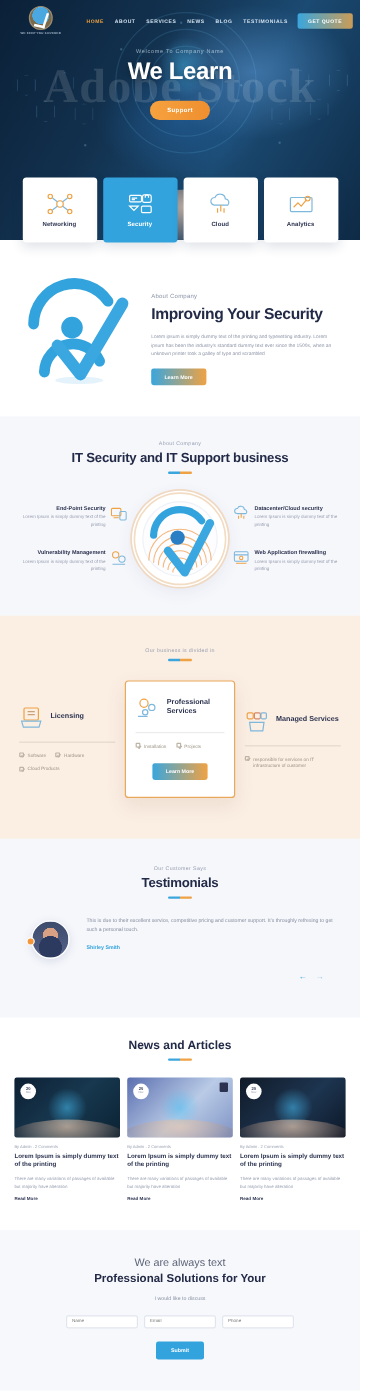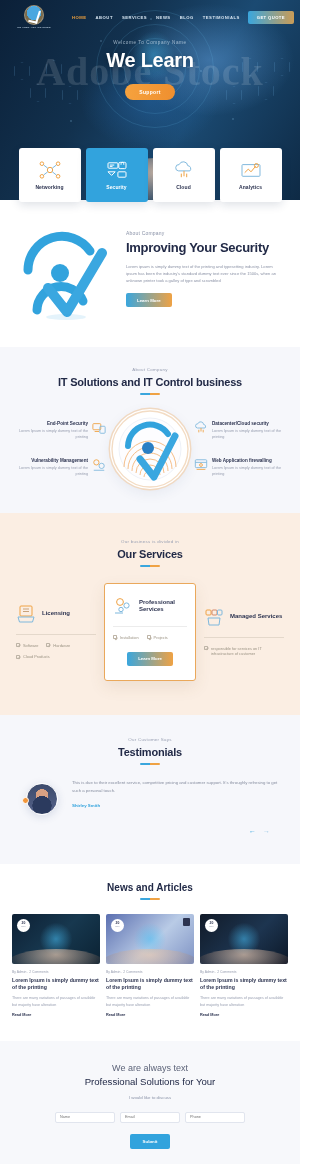--- a/index.html
+++ b/index.html
@@ -106,21 +106,21 @@
     display:flex; flex-direction:column; align-items:center; justify-content:center; gap:5px;
     cursor:pointer;
   }
   .fcard.active { background:#32a3dd; }
   .fcard .ico { width:22px; height:18px; position:relative; }
   .fcard .lbl { font-size:5px; font-weight:700; color:#2c3350; letter-spacing:.1px; }
   .fcard.active .lbl { color:#fff; }
 
   
   .about {
-    display:flex; align-items:flex-start; gap:4px; padding:24px 16px 26px 10px;
+    display:flex; align-items:flex-end; gap:4px; padding:24px 16px 26px 10px;
     background:#fff;
   }
   .about-art { width:112px; height:95px; position:relative; flex:none; }
   .about-txt { flex:1; padding-top:4px; }
   .eyebrow { font-size:5px; color:#8b93a8; margin-bottom:4px; letter-spacing:.2px; }
   .h2 { font-size:13px; line-height:1.22; font-weight:700; color:#222a47; letter-spacing:-.3px; }
   .body-sm {
     margin-top:7px; font-size:4.1px; line-height:1.75; color:#8c93a6;
   }
   .btn-learn {
@@ -239,21 +239,21 @@
   .ndate .m { font-size:2.4px; color:#8b93a8; }
   .nbook { position:absolute; right:4px; top:4px; width:7px; height:8px; background:#2c3350; border-radius:1px; }
   .nmeta { margin-top:6px; font-size:3.4px; color:#9aa0b2; }
   .ntitle { margin-top:3px; font-size:5.2px; font-weight:700; line-height:1.4; color:#2c3350; }
   .nexcerpt { margin-top:4px; font-size:3.7px; line-height:1.7; color:#9aa0b2; }
   .nmore { margin-top:5px; font-size:3.8px; font-weight:700; color:#2c3350; cursor:pointer; }
 
   
   .sec-cta { background:#f7f8fb; padding:22px 10px 26px; text-align:center; }
   .cta-1 { font-size:9px; color:#5d6479; font-weight:400; }
-  .cta-2 { font-size:9.6px; font-weight:400; color:#222a47; margin-top:3px; }
+  .cta-2 { font-size:9.6px; font-weight:700; color:#222a47; margin-top:3px; }
   .cta-3 { font-size:4.4px; color:#8b93a8; margin-top:8px; }
   .cta-form { margin-top:12px; display:flex; gap:5px; justify-content:center; }
   .cta-form input {
     width:60px; height:11px; border:1px solid #e1e5ee; border-radius:2px; background:#fff;
     font-size:3.8px; padding:0 4px; color:#9aa0b2; font-family:"Liberation Sans", sans-serif;
   }
   .btn-submit {
     margin-top:11px; border:none; cursor:pointer; background:#32a3dd; color:#fff;
     font-size:4.4px; font-weight:700; padding:5px 13px; border-radius:2px;
   }
@@ -372,21 +372,21 @@
     <div class="about-txt">
       <div class="eyebrow">About Company</div>
       <div class="h2">Improving Your Security</div>
       <div class="body-sm">Lorem ipsum is simply dummy text of the printing and typesetting industry. Lorem ipsum has been the industry's standard dummy text ever since the 1500s, when an unknown printer took a galley of type and scrambled</div>
       <button class="btn-learn">Learn More</button>
     </div>
   </section>
 
   <section class="sec-itsec">
     <div class="center-eyebrow">About Company</div>
-    <div class="h2c">IT Solutions and IT Control business</div>
+    <div class="h2c">IT Security and IT Support business</div>
     <div class="underline"></div>
 
     <div class="itsec-grid">
       <div class="itsec-col left">
         <div class="itsec-item">
           <div>
             <div class="ti">End-Point Security</div>
             <div class="tb">Lorem Ipsum is simply dummy text of the printing</div>
           </div>
           <span class="ii">
@@ -456,21 +456,20 @@
                 <circle cx="8" cy="8" r="1.6" stroke="#efa244"></circle>
             </svg>
           </span>
         </div>
       </div>
     </div>
   </section>
 
   <section class="sec-services">
     <div class="center-eyebrow">Our business is divided in</div>
-    <div class="h2c">Our Services</div>
     <div class="underline"></div>
 
     <div class="svc-row">
       <div class="svc">
         <div class="svc-head">
           <span class="svc-ico">
             <svg viewBox="0 0 20 20" width="20" height="20" fill="none" stroke="#efa244" stroke-width="1">
               <rect x="4" y="2" width="12" height="10" rx="1"></rect>
               <path d="M7 5h6M7 7.5h6" stroke="#c9a27a"></path>
               <path d="M2 13h16l-1.5 5h-13z" stroke="#7fb8dd"></path>

